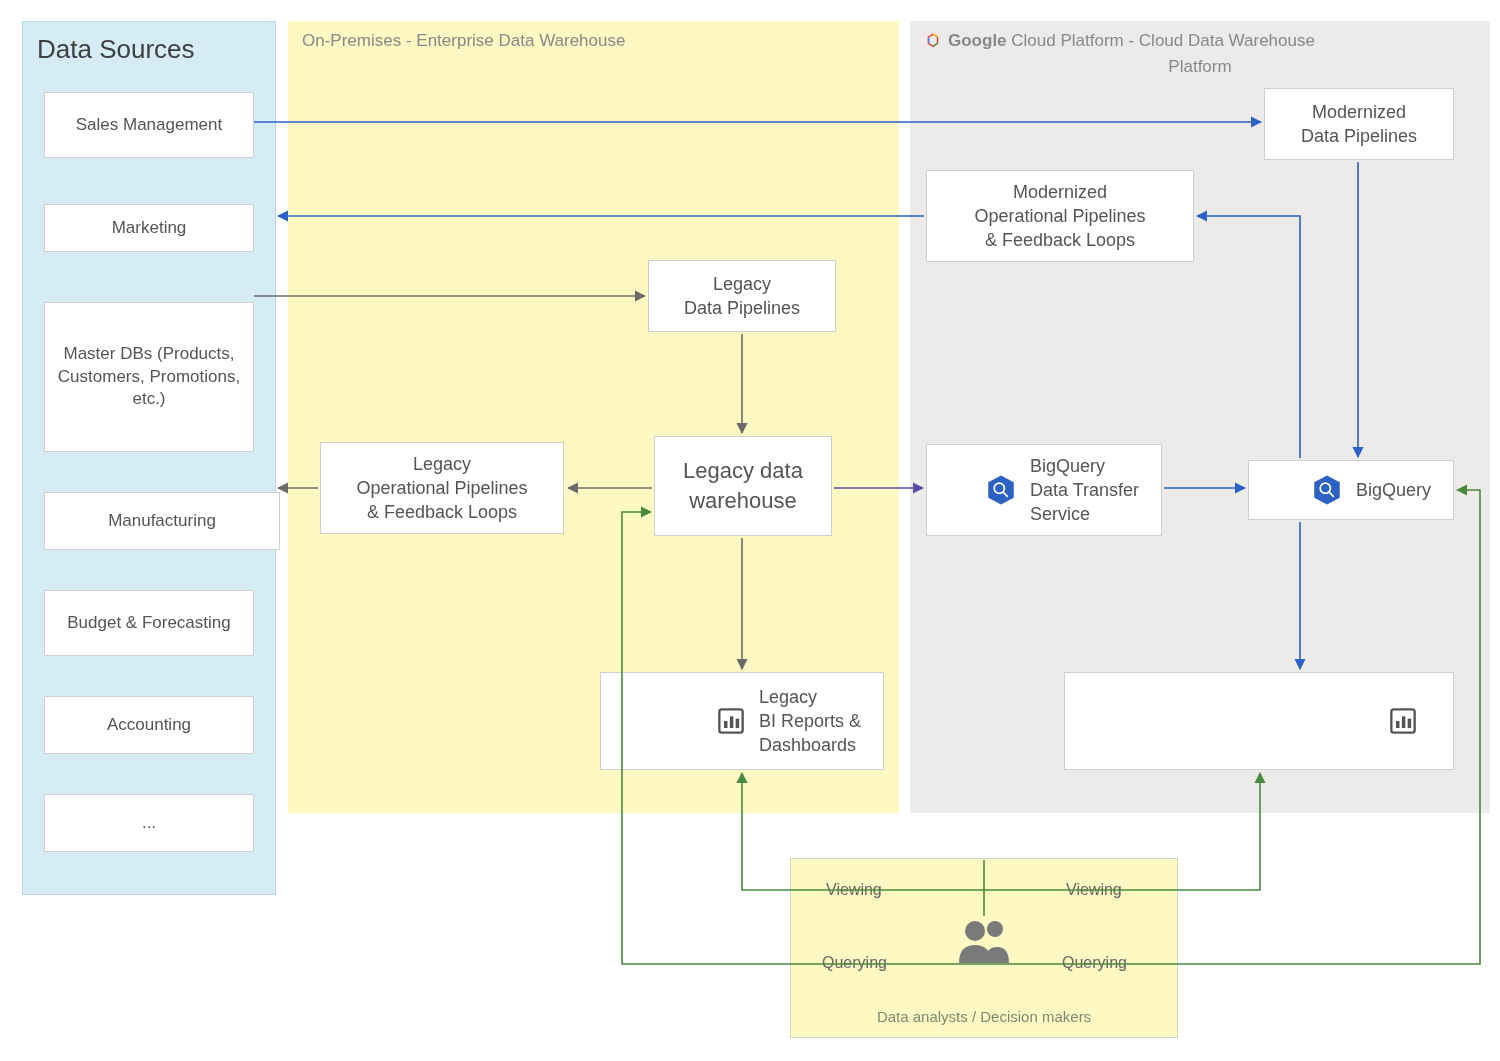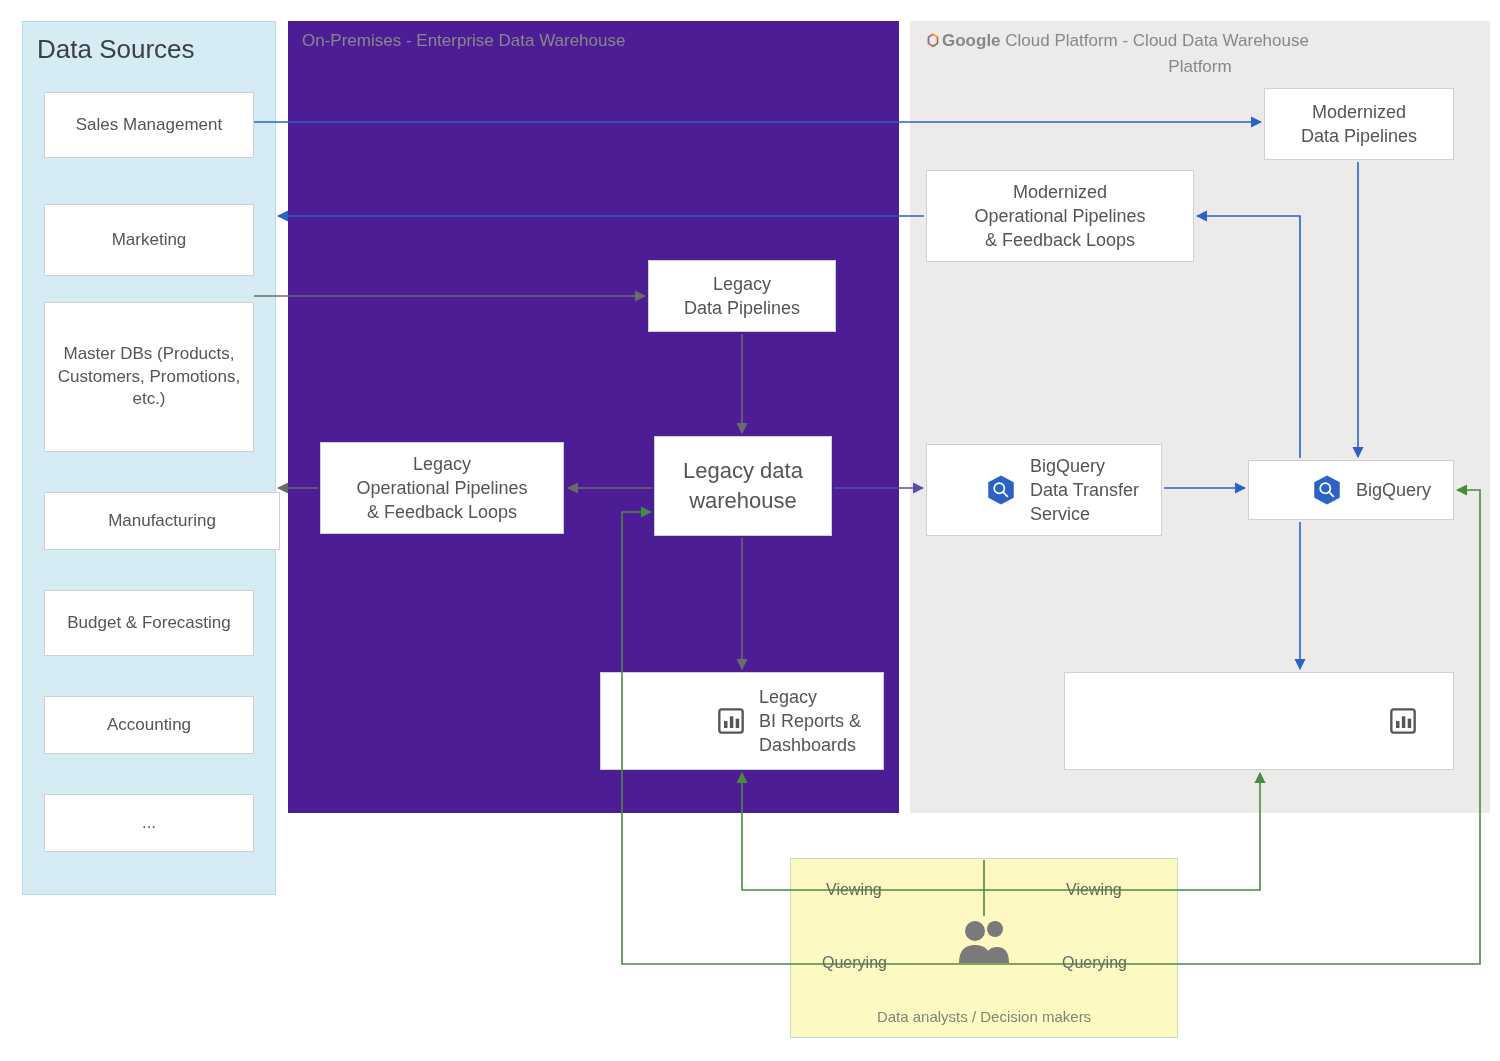--- a/index.html
+++ b/index.html
@@ -10,56 +10,56 @@
         display:flex;align-items:center;justify-content:center;text-align:center;
         font-size:18px;color:#555;line-height:1.35;padding:8px 10px}
   .big{font-size:22px}
   .small{font-size:17px}
   .title{font-size:26px;color:#3c4043;font-weight:400}
   .icon-bq{width:34px;height:34px;margin-right:12px;flex:0 0 auto}
   .icon-chart{width:28px;height:28px;margin-right:14px;flex:0 0 auto}
   .row{display:flex;align-items:center;justify-content:flex-end;text-align:left;width:100%;padding:0 12px;box-sizing:border-box}
   .row .txt{display:block}
   svg.overlay{position:absolute;left:0;top:0;width:1500px;height:1061px;pointer-events:none}
-  .gcp-logo{display:inline-flex;align-items:center;}
+  .gcp-logo{display:inline-flex;align-items:center;gap:6px}
   .gcp-mark{width:18px;height:18px}
   .users-box{position:absolute;background:#fef9c3;border:1px solid #c8dcc0;box-sizing:border-box}
   .users-cap{position:absolute;width:100%;text-align:center;font-size:15px;color:#7a8a72}
   .label{position:absolute;font-size:16px;color:#666;background:transparent}
 </style>
 </head>
 <body>
 
 <div class="stage">
 
   <div class="zone" style="left:22px;top:9px;width:254px;height:874px;background:#d5ecf4;border:1px solid #bcd9e6">
     <div class="title" style="position:absolute;left:14px;top:12px">Data Sources</div>
   </div>
 
-  <div class="zone" style="left:288px;top:9px;width:611px;height:792px;background:#4c1d95">
+  <div class="zone" style="left:288px;top:9px;width:611px;height:792px;background:#fef9c3">
     <div class="zone-title" style="padding:10px 14px">On-Premises - Enterprise Data Warehouse</div>
   </div>
 
   <div class="zone" style="left:910px;top:9px;width:580px;height:792px;background:#ecebe9">
     <div class="zone-title" style="padding:10px 14px;display:flex;align-items:center;gap:8px">
       <span class="gcp-logo">
         <svg class="gcp-mark" viewBox="0 0 24 24">
           <path d="M12 3 L18 7 L18 15 L12 19 L6 15 L6 7 Z" fill="none" stroke="#ea4335" stroke-width="2"></path>
           <path d="M12 3 L18 7" stroke="#fbbc04" stroke-width="2"></path>
           <path d="M18 15 L12 19" stroke="#34a853" stroke-width="2"></path>
           <path d="M6 15 L6 7" stroke="#4285f4" stroke-width="2"></path>
         </svg>
         <span><b>Google</b><span> Cloud Platform</span><span> - Cloud Data Warehouse</span></span>
       </span>
     </div>
     <div class="zone-title" style="position:absolute;top:36px;left:0;width:100%;text-align:center">Platform</div>
   </div>
 
   <div class="node small" style="left:44px;top:80px;width:210px;height:66px">Sales Management</div>
-  <div class="node small" style="left:44px;top:192px;width:210px;height:72px">Marketing</div>
+  <div class="node small" style="left:44px;top:192px;width:210px;height:48px">Marketing</div>
   <div class="node small" style="left:44px;top:290px;width:210px;height:150px">Master DBs (Products, Customers, Promotions, etc.)</div>
   <div class="node small" style="left:44px;top:480px;width:236px;height:58px">Manufacturing</div>
   <div class="node small" style="left:44px;top:578px;width:210px;height:66px">Budget &amp; Forecasting</div>
   <div class="node small" style="left:44px;top:684px;width:210px;height:58px">Accounting</div>
   <div class="node small" style="left:44px;top:782px;width:210px;height:58px">...</div>
 
   <div class="node" style="left:648px;top:248px;width:188px;height:72px">Legacy<br>Data Pipelines</div>
   <div class="node" style="left:320px;top:430px;width:244px;height:92px">Legacy<br>Operational Pipelines<br>&amp; Feedback Loops</div>
   <div class="node big" style="left:654px;top:424px;width:178px;height:100px">Legacy data<br>warehouse</div>
   <div class="node" style="left:600px;top:660px;width:284px;height:98px;justify-content:flex-start">

